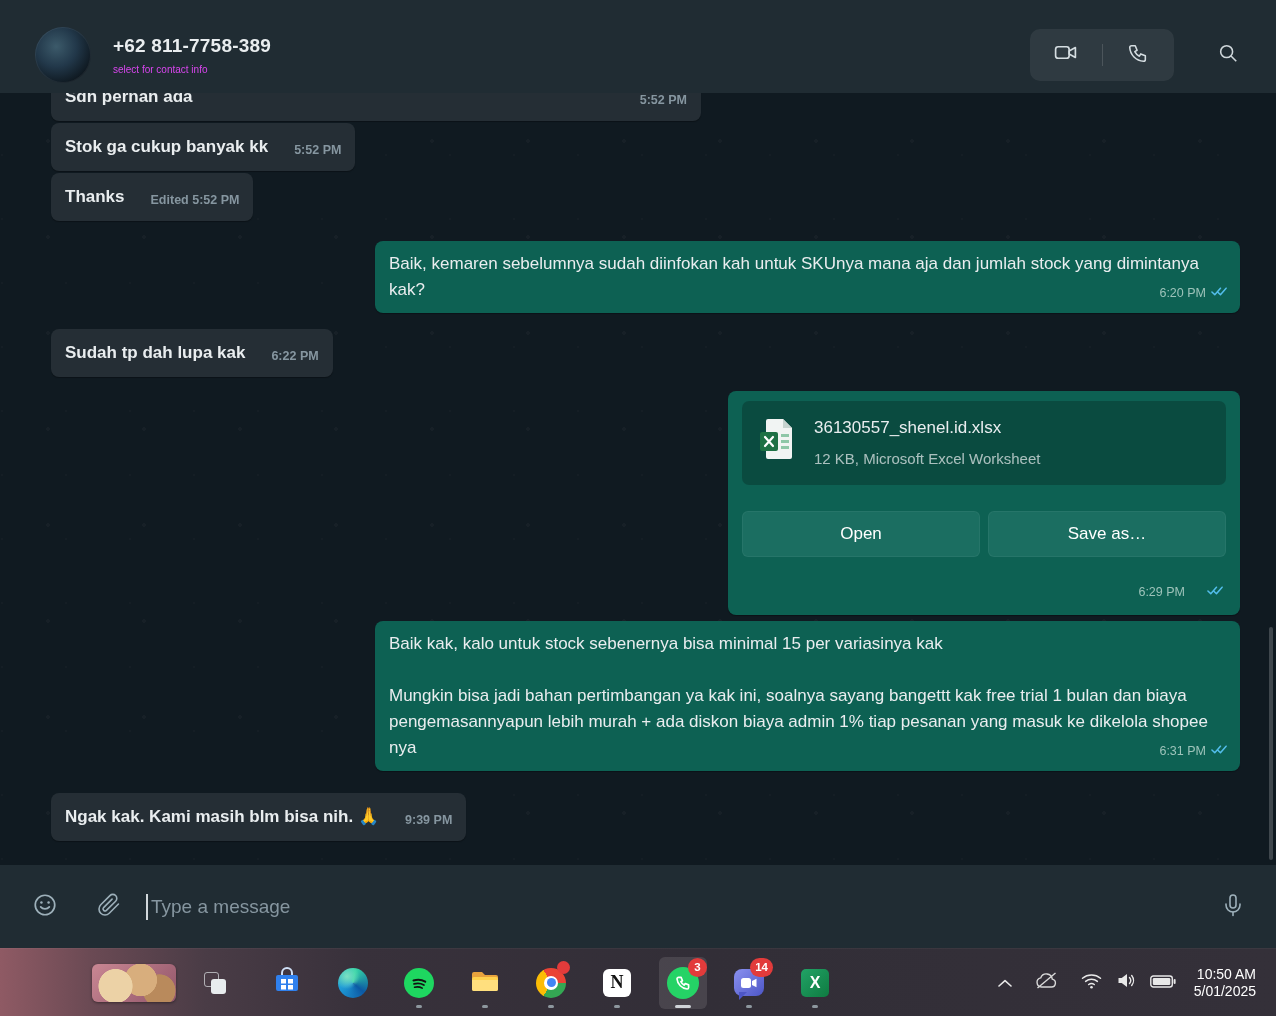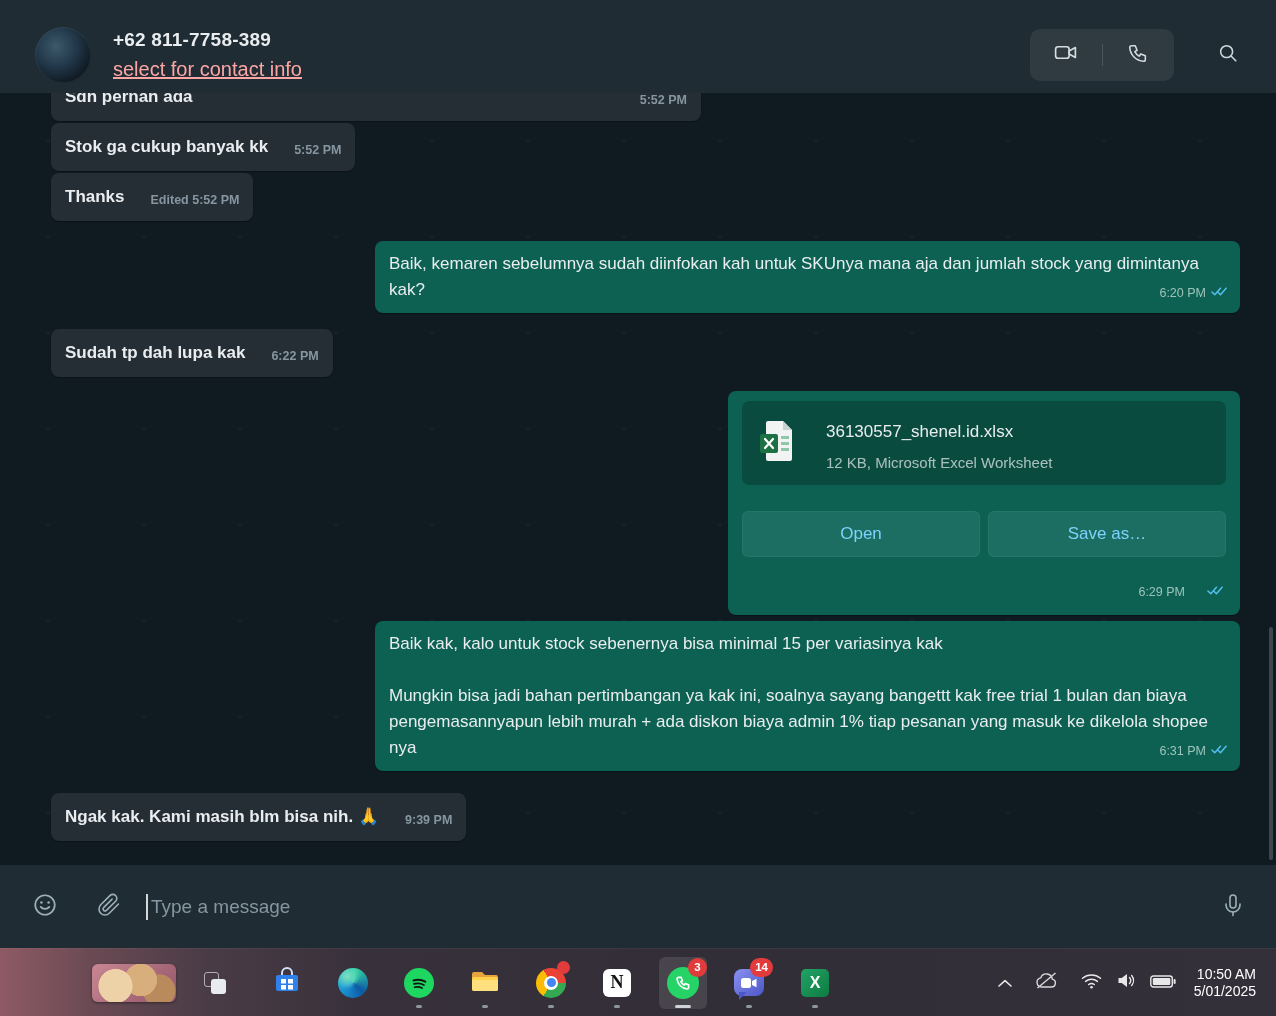--- a/index.html
+++ b/index.html
@@ -11,21 +11,21 @@
   }
 
   
   .header { flex:0 0 93px; background:#202c33; display:flex; align-items:center;
             padding:16px 28px 0 35px; z-index:3; }
   .avatar { width:56px; height:56px; border-radius:50%; flex:0 0 auto; cursor:pointer;
             background: radial-gradient(circle at 38% 35%, #3c5a6a 0%, #22384a 40%, #0d161d 78%);
             box-shadow: inset 0 0 0 1px rgba(255,255,255,.06); }
   .header-info { margin-left:22px; flex:1; min-width:0; cursor:pointer; }
   .header-title { color:#e9edef; font-size:19px; font-weight:700; letter-spacing:.2px; }
-  .header-sub { color:#fca5a5; font-size:20px; margin-top:7px;text-decoration:underline; }
+  .header-sub { color:#d946ef; font-size:10px; margin-top:7px; }
   .call-group { width:144px; height:52px; background:rgba(255,255,255,.07);
                 border-radius:10px; display:flex; align-items:center; margin-right:34px; }
   .call-half { flex:1; height:100%; display:flex; align-items:center; justify-content:center; cursor:pointer; }
   .call-divider { width:1px; height:22px; background:rgba(255,255,255,.14); }
   .search-btn { width:40px; display:flex; justify-content:center; cursor:pointer; }
 
   
   .chat { flex:1 1 auto; position:relative; overflow:hidden;
           padding:0 36px 0 51px; display:flex; flex-direction:column;
           background-color:#101a21;
@@ -56,26 +56,26 @@
   .row-m4 { margin-bottom:14px; }
   .row-m5 { margin-bottom:6px; }
   .bubble-m5 { width:512px; padding:12px 12px 10px; }
   .row-m6 { margin-bottom:22px; }
   .bubble-m6 { width:865px; padding-bottom:14px; }
   .bubble-m6 p { margin:0; }
   .bubble-m6 p + p { margin-top:26px; }
 
   
   .file-card { height:84px; background:rgba(0,0,0,.22); border-radius:7px;
-               display:flex; gap:32px; padding:18px 16px; cursor:pointer; }
+               display:flex; align-items:center; gap:20px; padding:12px 16px; cursor:pointer; }
   .file-name { font-size:17px; color:#e9edef; margin-bottom:5px; }
   .file-meta { font-size:15px; color:rgba(233,237,239,.72); }
   .file-buttons { display:flex; gap:8px; margin-top:26px; }
   .file-btn { flex:1; height:46px; background:#1b6e61; border:1px solid rgba(255,255,255,.05);
-              border-radius:6px; color:#7dd3fc; font-size:17px; display:flex;
+              border-radius:6px; color:#ffffff; font-size:17px; display:flex;
               align-items:center; justify-content:center; cursor:pointer; }
   .file-time { display:flex; justify-content:flex-end; align-items:center; gap:22px;
                margin-top:22px; padding-right:2px; font-size:12.5px; color:#9dc3ba; }
 
   .scroll-thumb { position:absolute; right:3px; top:534px; width:4px; height:233px;
                   border-radius:2px; background:rgba(255,255,255,.2); cursor:grab; }
 
   
   .composer { flex:0 0 83px; background:#202c33; display:flex; align-items:center;
               padding:0 28px 0 30px; z-index:3; }

